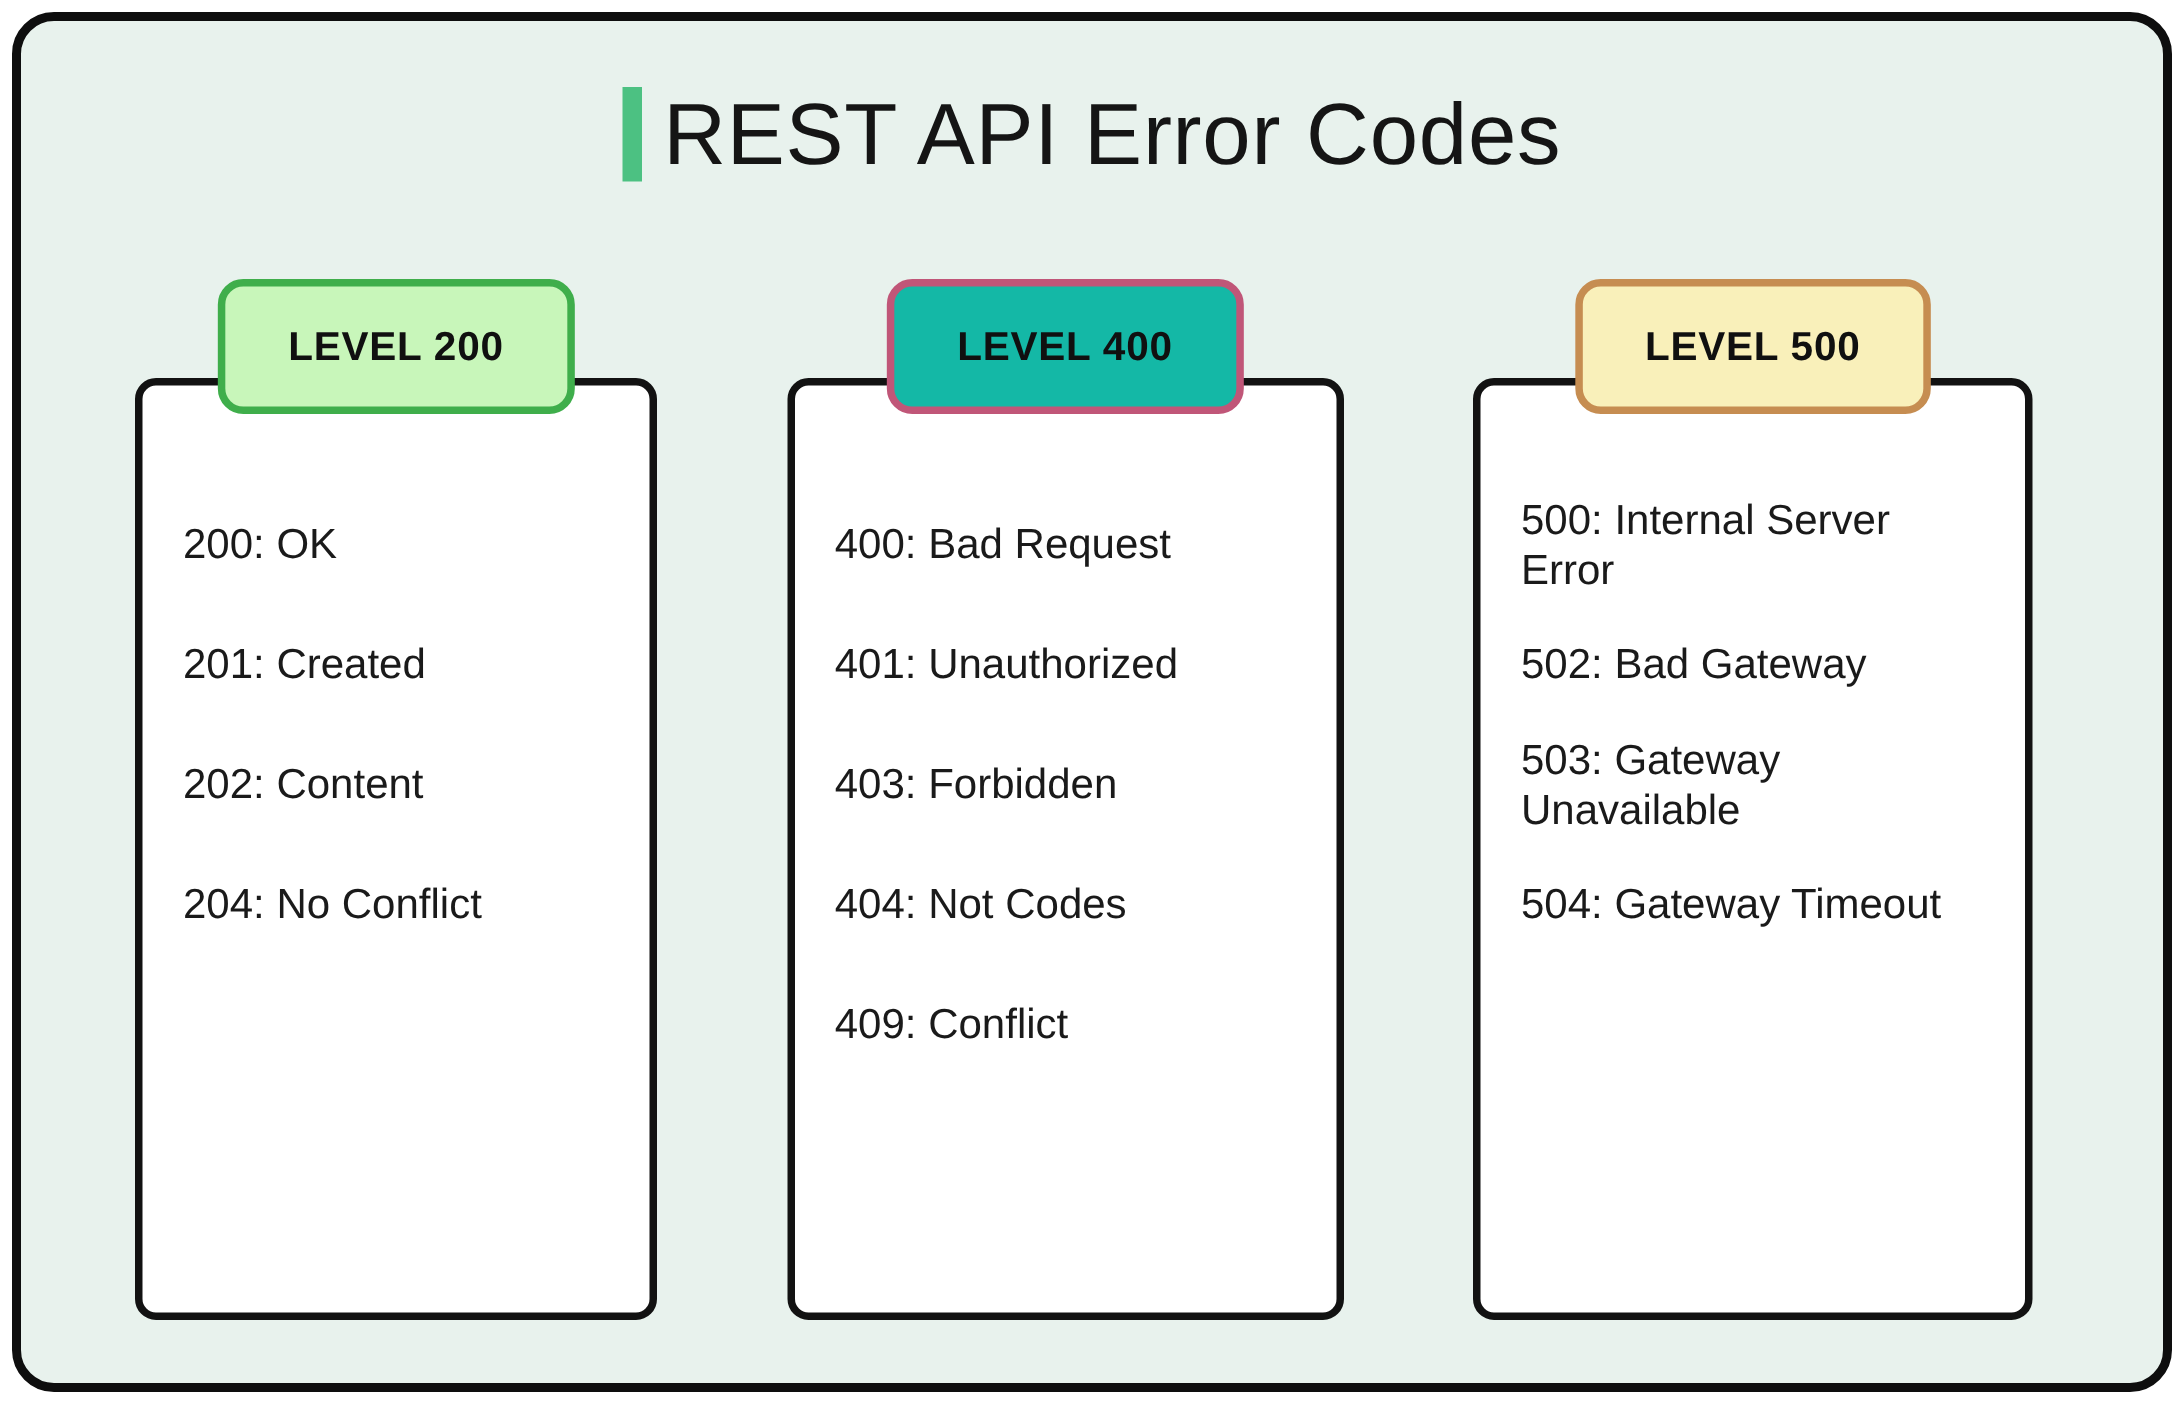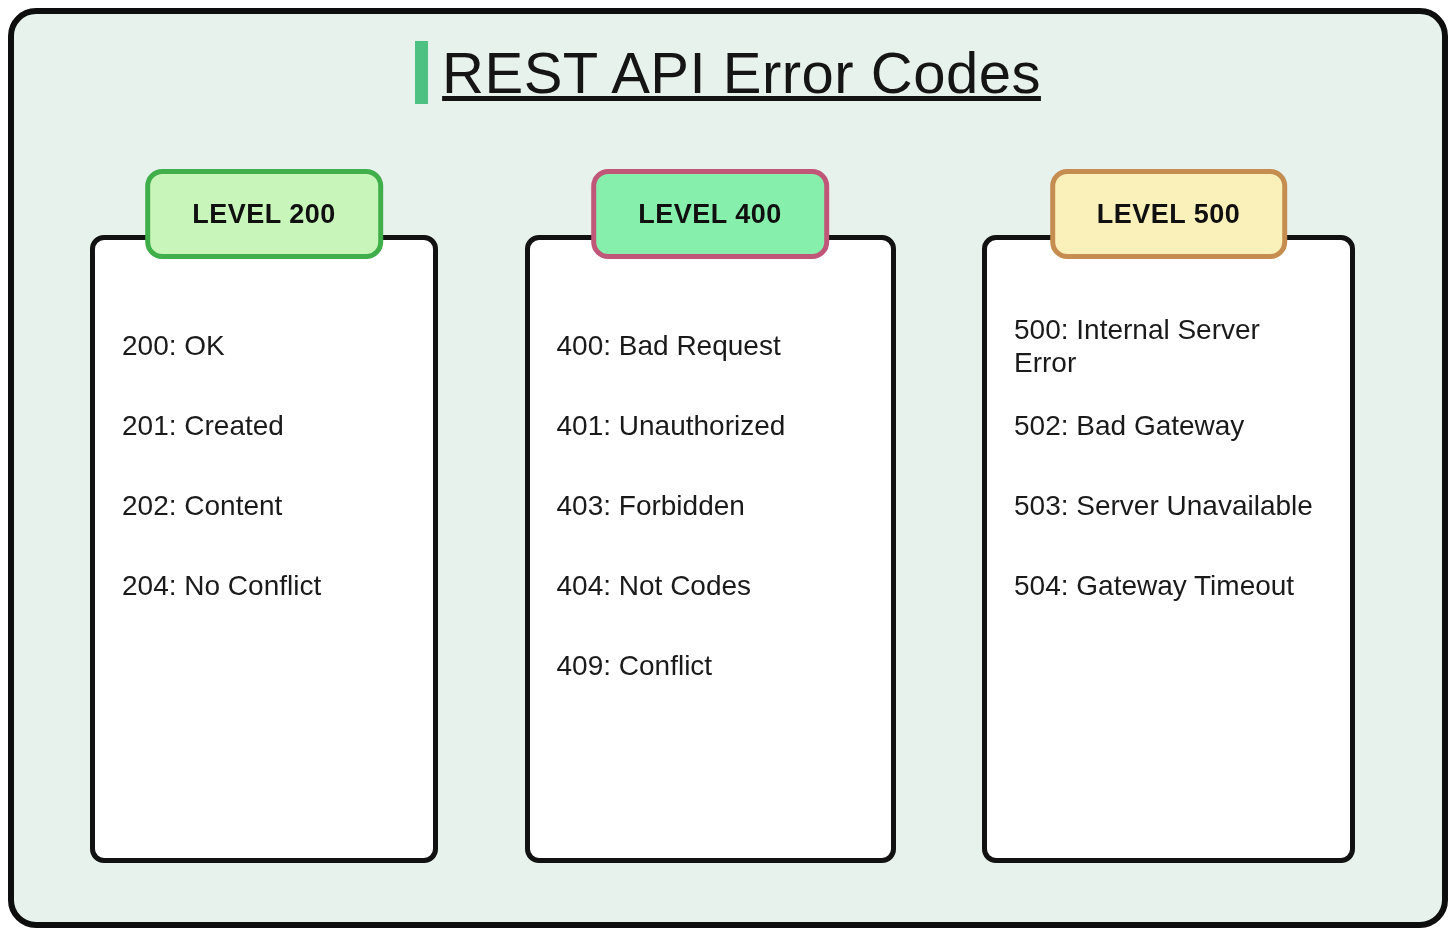--- a/index.html
+++ b/index.html
@@ -20,23 +20,22 @@
     box-sizing: border-box;
     background: #e8f2ed;
     border: 6px solid #0e0e0e;
     border-radius: 28px;
     overflow: hidden;
   }
   .title-row {
     display: flex;
     align-items: center;
     justify-content: center;
-    margin-top: 23px;
+    margin-top: 40px;
     height: 70px;
-    text-decoration: underline;
   }
   .title-accent {
     width: 13px;
     height: 63px;
     background: #4cc182;
     margin-right: 14px;
   }
   .title-text {
     font-size: 58px;
     font-weight: 400;
@@ -114,37 +113,37 @@
     </div>
     <div class="card">
           <div class="status-item">200: OK</div>
           <div class="status-item">201: Created</div>
           <div class="status-item">202: Content</div>
           <div class="status-item">204: No Conflict</div>
         </div>
   </div>
 
   <div class="col-wrap c1">
-    <div class="badge" style="background: #86efac; border-color: rgb(192, 86, 120);">
+    <div class="badge" style="background: #14b8a6; border-color: rgb(192, 86, 120);">
       <span class="badge-label">LEVEL 400</span>
     </div>
     <div class="card">
           <div class="status-item">400: Bad Request</div>
           <div class="status-item">401: Unauthorized</div>
           <div class="status-item">403: Forbidden</div>
           <div class="status-item">404: Not Codes</div>
           <div class="status-item">409: Conflict</div>
         </div>
   </div>
 
   <div class="col-wrap c2">
     <div class="badge" style="background: rgb(249, 240, 186); border-color: rgb(198, 141, 81);">
       <span class="badge-label">LEVEL 500</span>
     </div>
     <div class="card">
           <div class="status-item">500: Internal Server Error</div>
           <div class="status-item">502: Bad Gateway</div>
-          <div class="status-item">503: Server Unavailable</div>
+          <div class="status-item">503: Gateway Unavailable</div>
           <div class="status-item">504: Gateway Timeout</div>
         </div>
   </div>
 </div>
 </div>
 
 </body></html>

